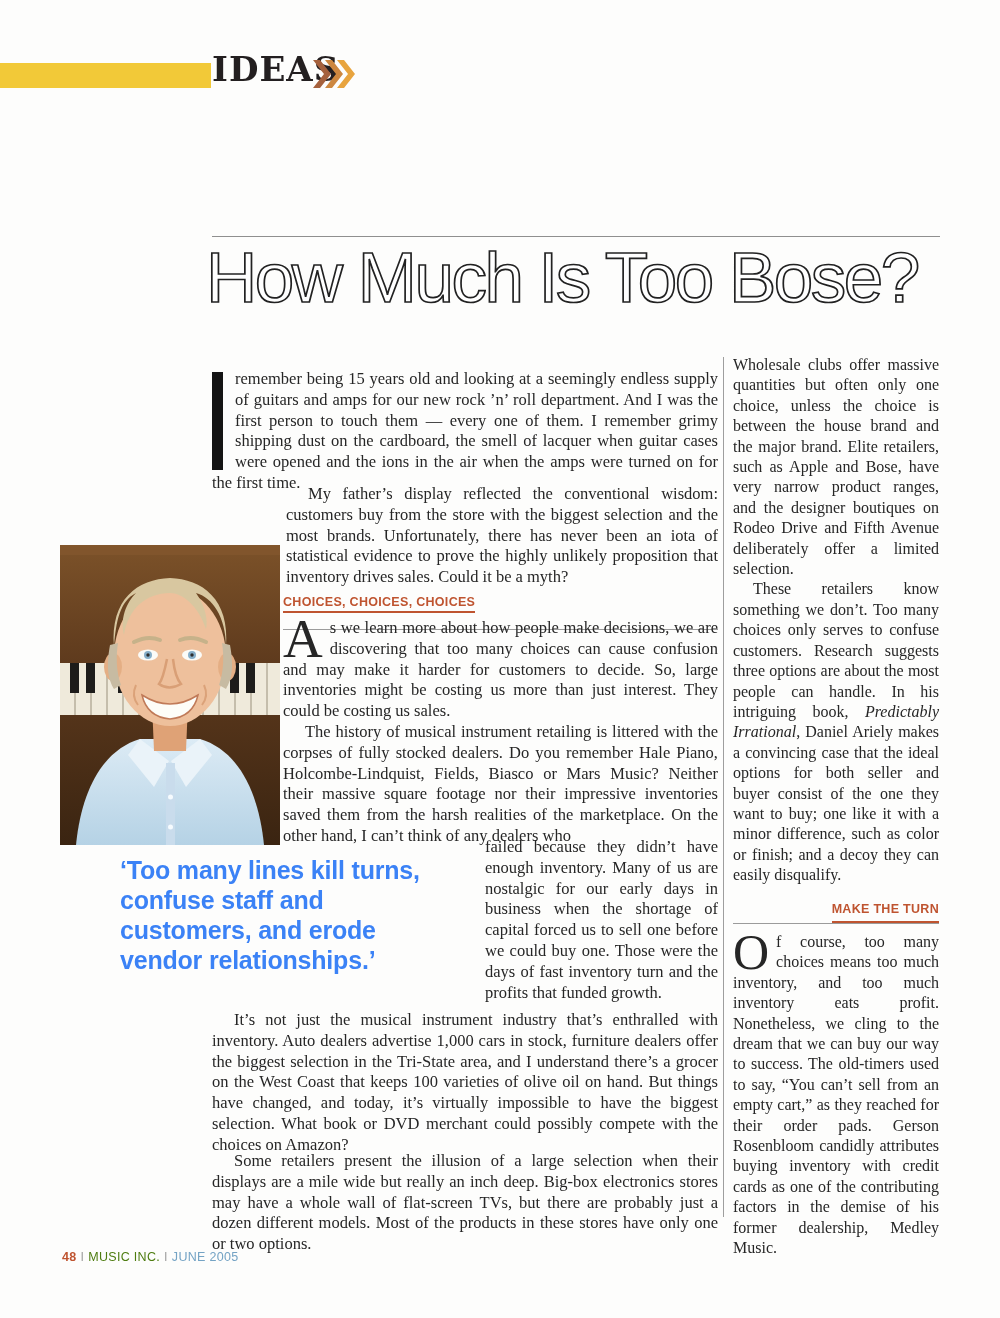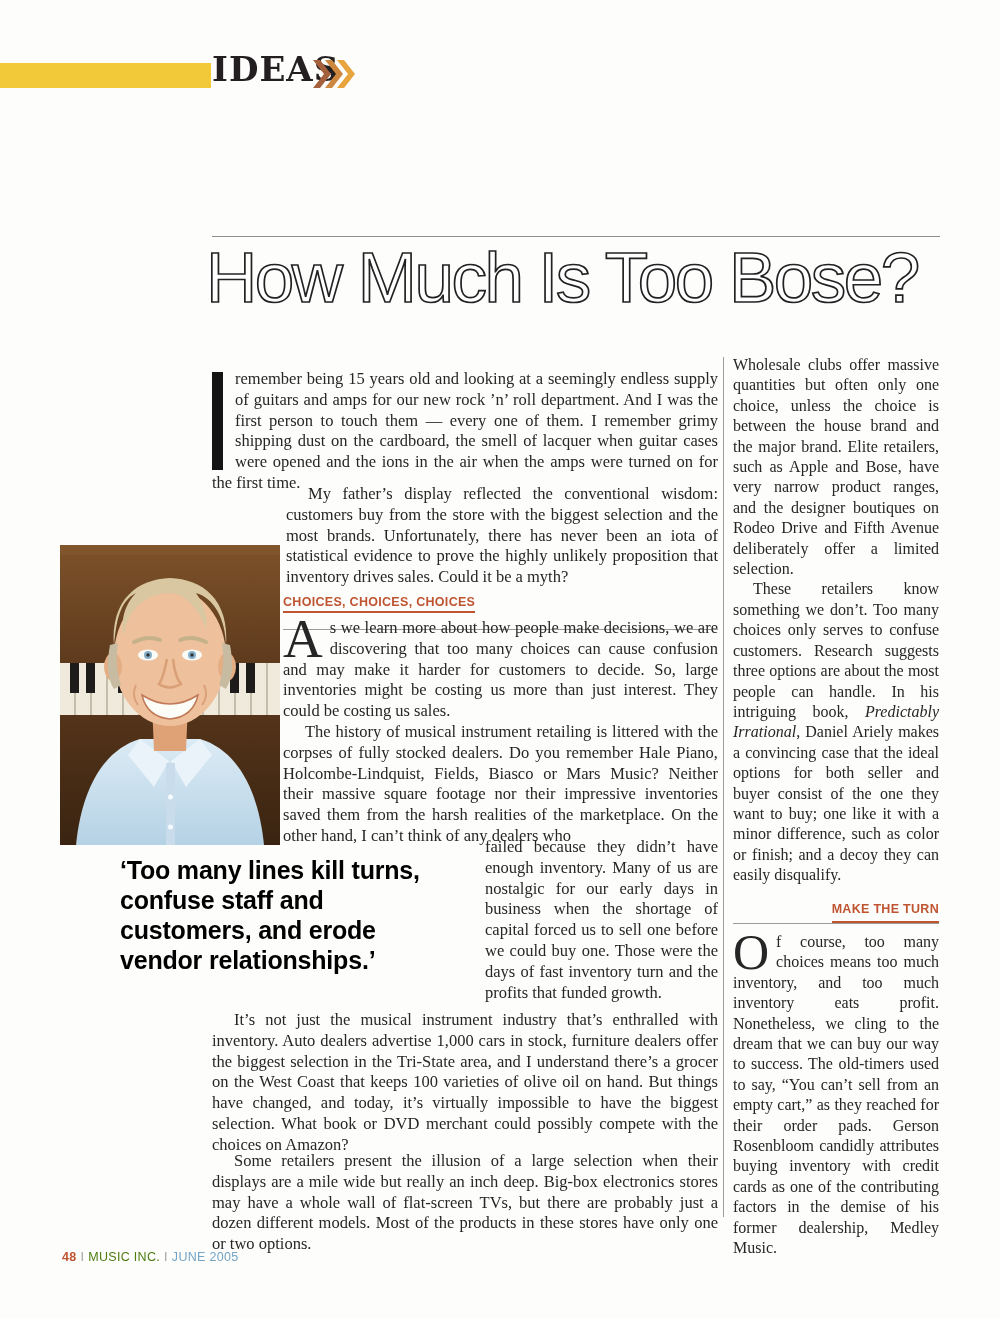--- a/index.html
+++ b/index.html
@@ -56,21 +56,21 @@
   .sb .sec-head-inline {
     font-family:"Liberation Sans", sans-serif; font-size:12.5px; font-weight:700;
     letter-spacing:.3px; color:#bf5430; border-bottom:1px solid #9b9b9b;
     padding-bottom:4px; margin:13px 0 8px 0; text-align:right;
   }
   .sb .sec-head-inline .h-text { display:inline-block; border-bottom:2px solid #bf5430; padding-bottom:2px; margin-bottom:-4px; }
   
   .pull-quote {
     position:absolute; left:120px; top:855px; width:380px;
     font-family:"Liberation Sans", sans-serif; font-weight:700;
-    font-size:25px; line-height:30px; letter-spacing:-.2px; color:#000000;
+    font-size:25px; line-height:30px; letter-spacing:-.2px; color:#3b82f6;
   }
   
   .vrule { position:absolute; left:723px; top:357px; width:1px; height:860px; background:#9e9e9e; }
   .sb { position:absolute; left:733px; top:355px; width:206px; font-size:16px; line-height:20.4px; text-align:justify; }
   .sb p { margin:0; }
   .sb .indent { text-indent:20px; }
   .italic { font-style:italic; }
   
   .footer {
     position:absolute; left:62px; top:1250px;

